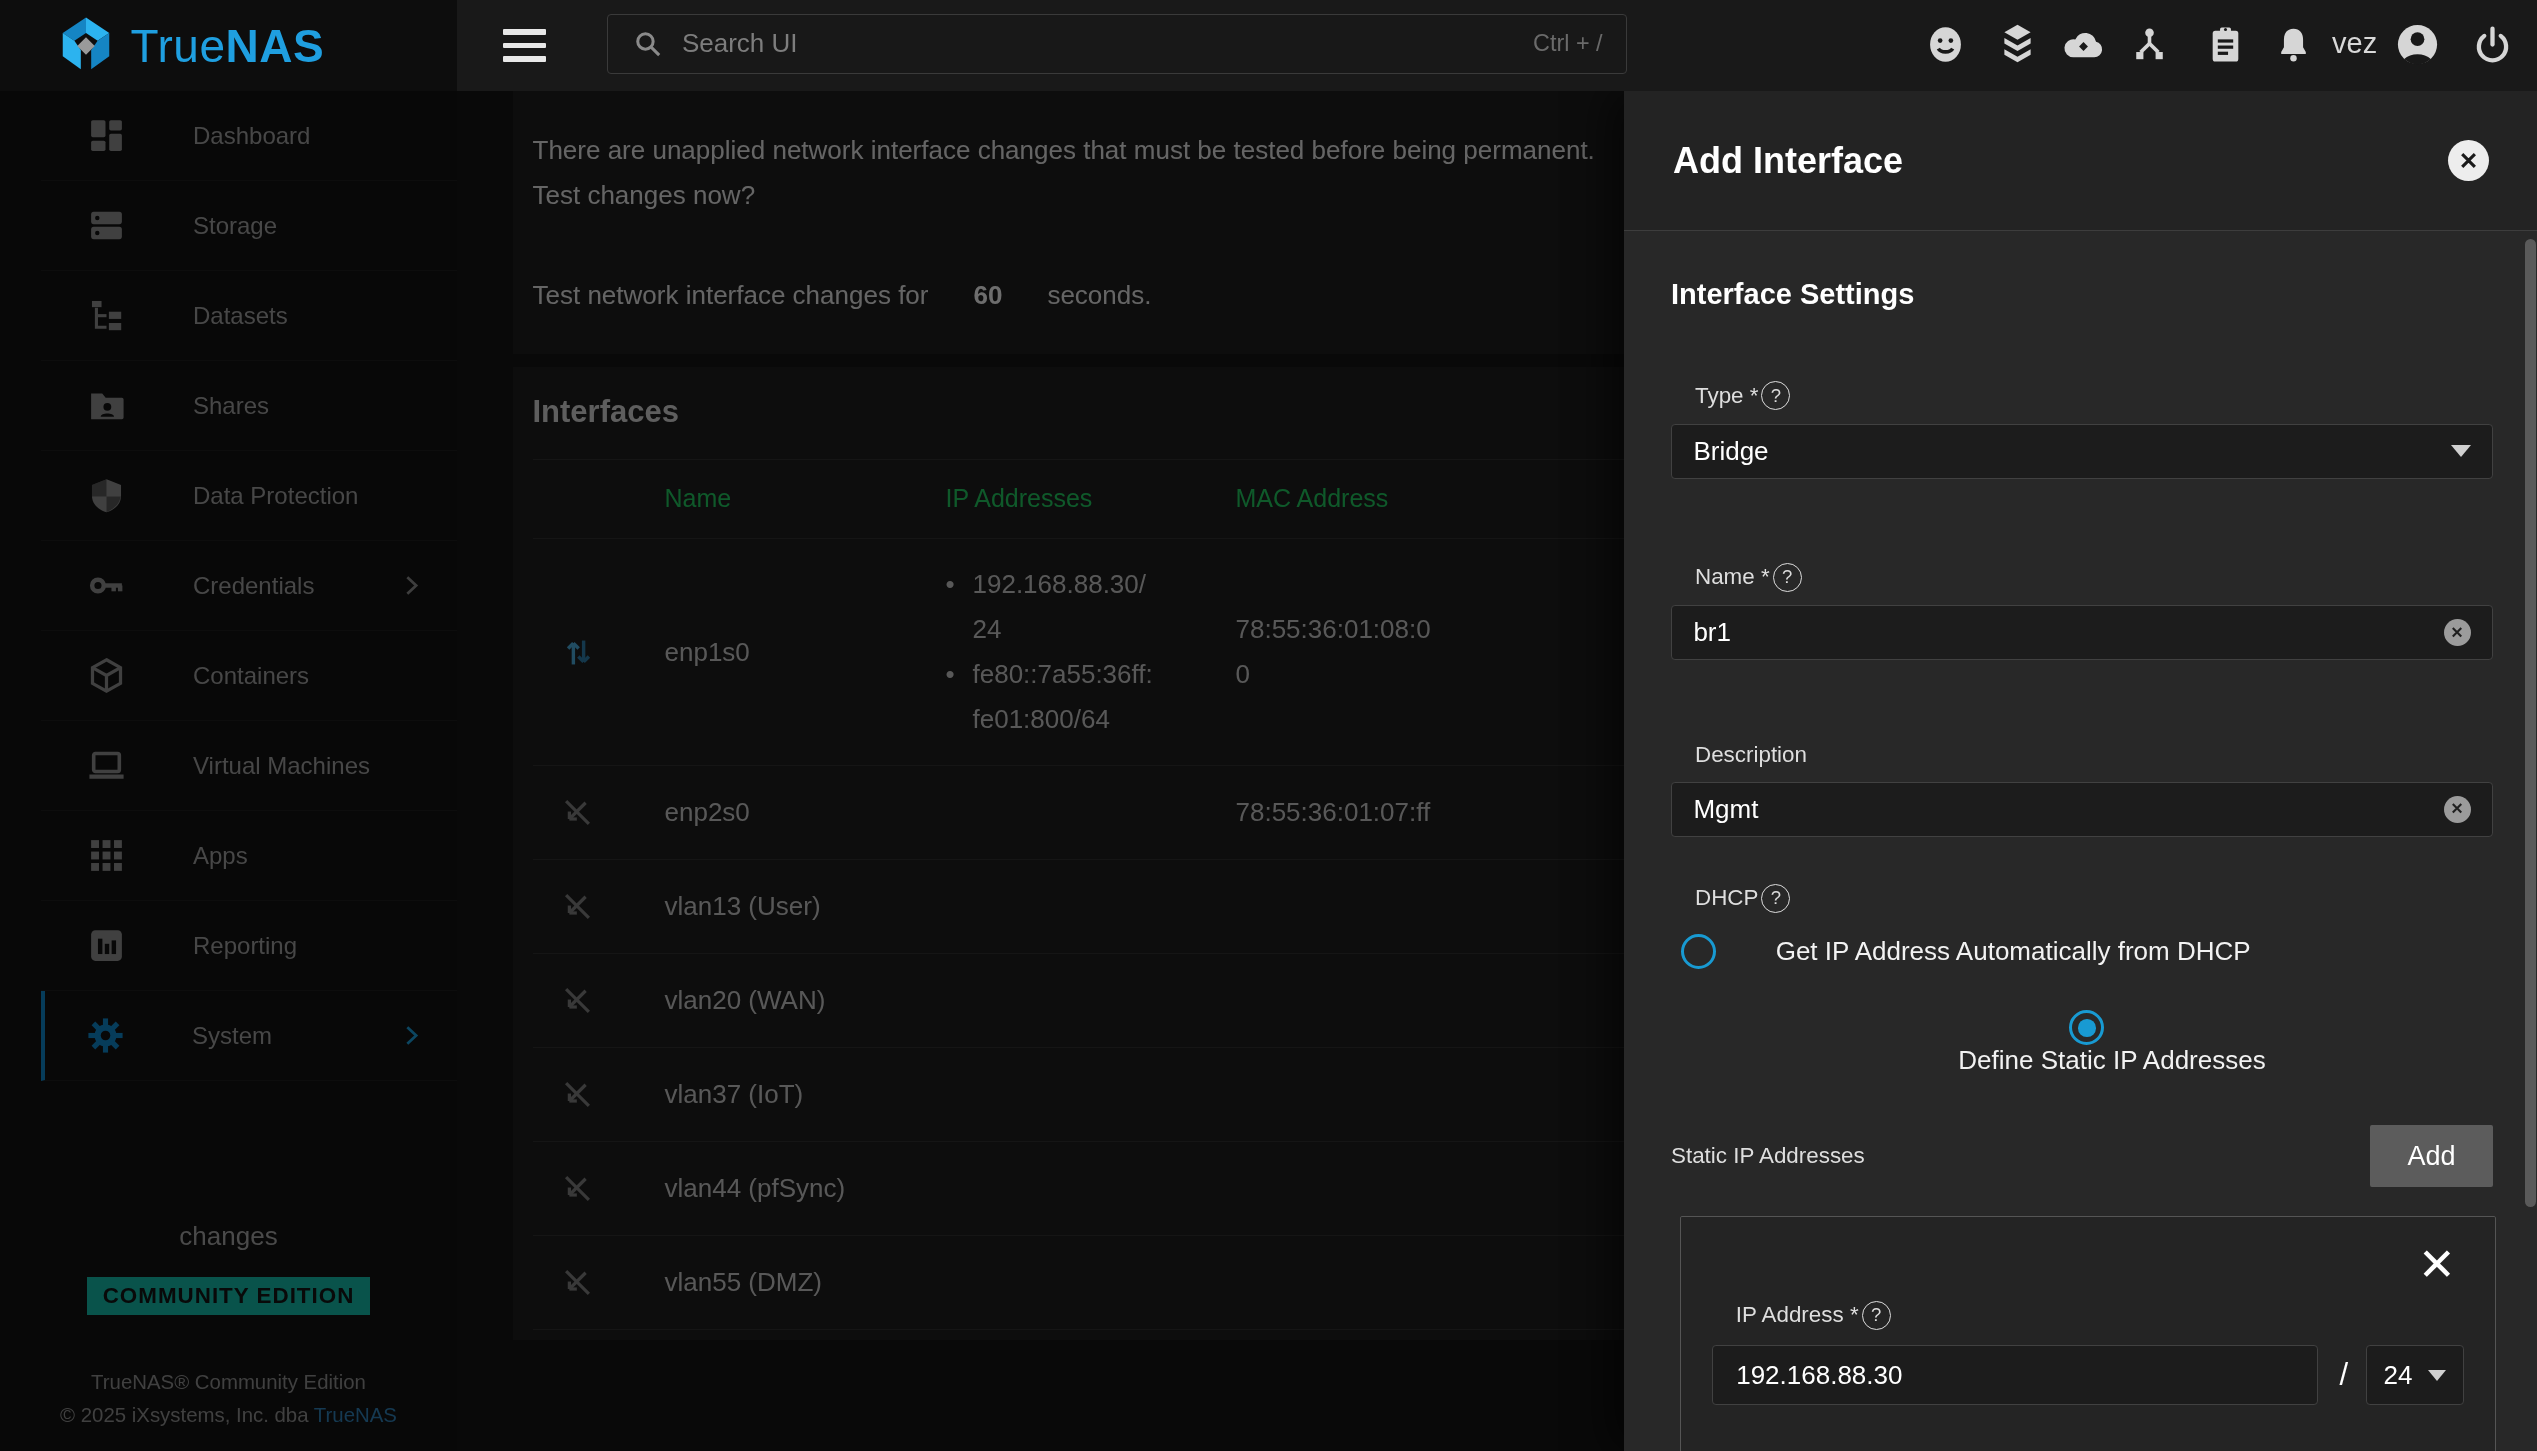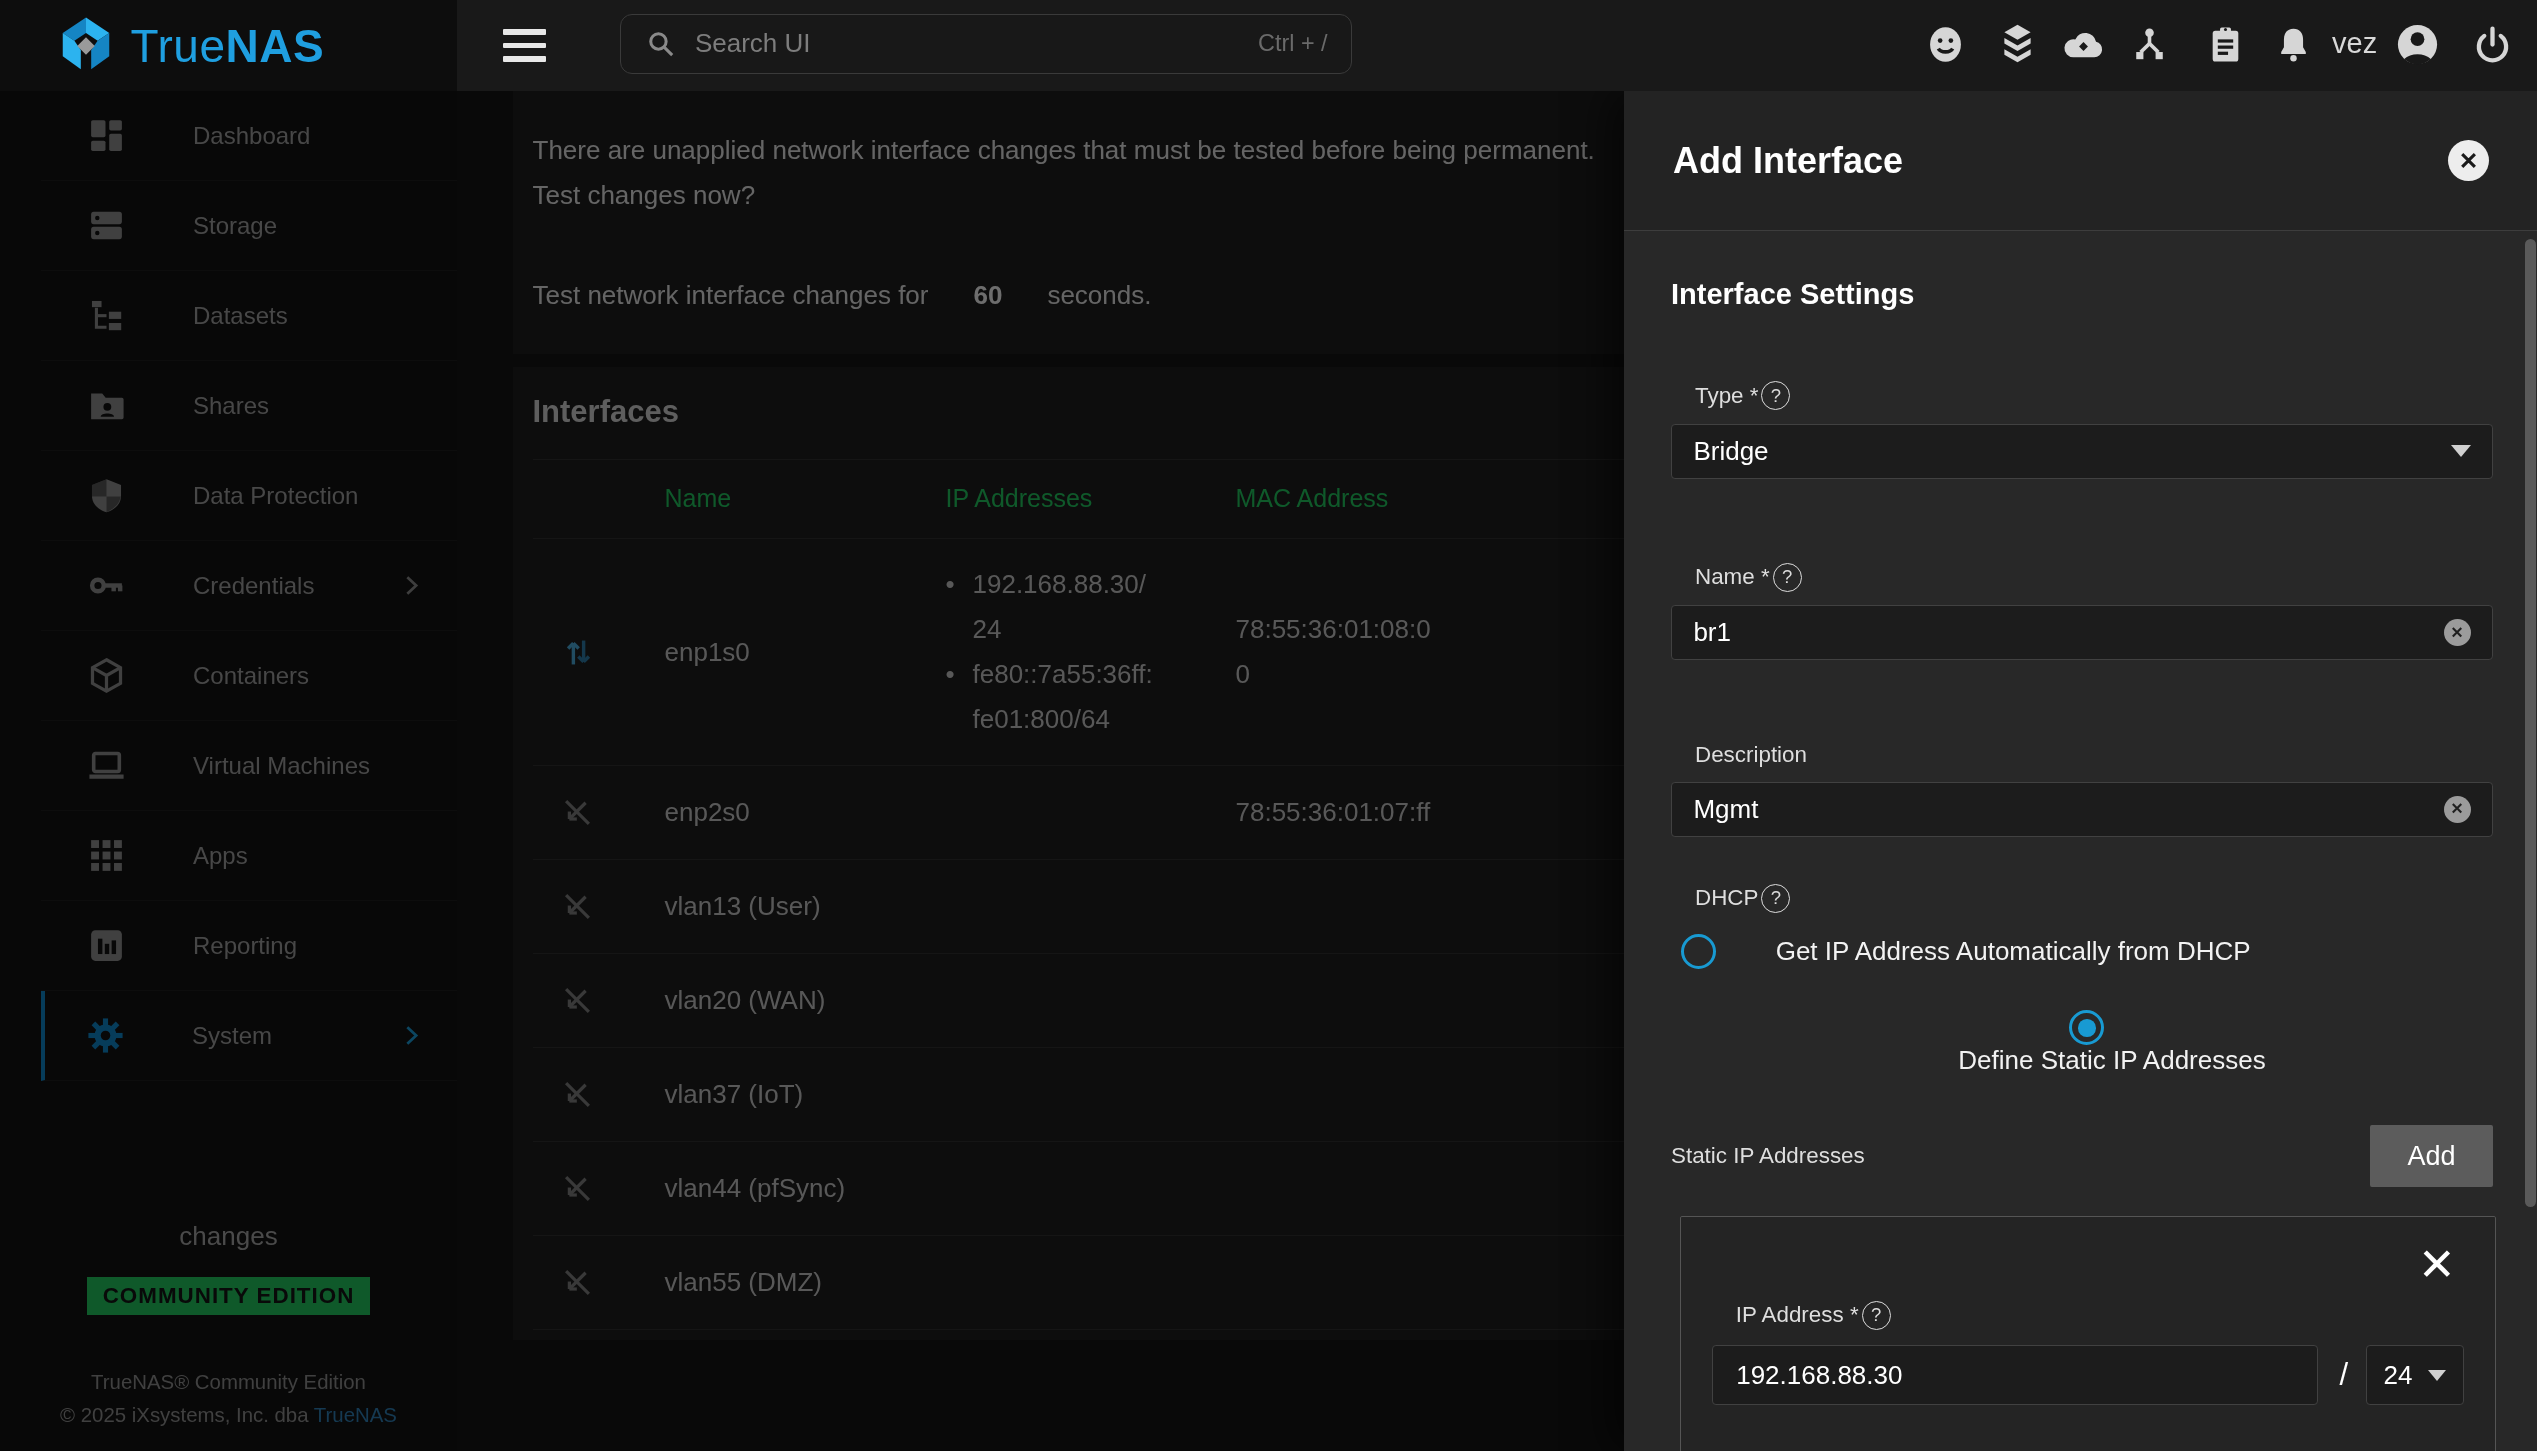--- a/index.html
+++ b/index.html
@@ -10,41 +10,41 @@
   
   .topbar { position:absolute; left:0; top:0; width:2538px; height:91px; background:#191919; z-index:70; }
   .topbar-left { position:absolute; left:0; top:0; width:457px; height:91px; background:#0d0d0d;
                  display:flex; align-items:center; padding-left:55px; }
   .logo { display:flex; align-items:center; gap:13.6px; cursor:pointer; }
   .logo-text { font-size:46px; color:#1f9fe0; letter-spacing:0.5px; }
   .logo-text b { font-weight:700; }
   .hamburger { position:absolute; left:503px; top:27px; width:45px; height:37px; display:flex;
                flex-direction:column; justify-content:space-between; padding:1.9px 0; cursor:pointer; }
   .hamburger span { display:block; width:43px; height:5.8px; background:#e8e8e8; border-radius:1px; }
-  .searchbox { position:absolute; left:620px; top:13.6px; width:732px; height:60px; background:#181818;
-               border:1px solid #3a3a3a; border-radius:12px; display:flex; align-items:center; padding:0 23.4px; }
+  .searchbox { position:absolute; left:607px; top:13.6px; width:1020px; height:60px; background:#181818;
+               border:1px solid #3a3a3a; border-radius:4px; display:flex; align-items:center; padding:0 23.4px; }
   .searchbox .ph { color:#7d7d7d; font-size:26px; margin-left:17.5px; flex:1; }
   .searchbox .hint { color:#6a6a6a; font-size:23.4px; }
   .topicon { position:absolute; top:21.4px; width:47px; height:47px; display:flex; align-items:center;
              justify-content:center; cursor:pointer; color:#d6d6d6; }
   .username { position:absolute; top:27px; left:2332px; color:#d8d8d8; font-size:29px; cursor:pointer; }
 
   
   .sidebar { position:absolute; left:0; top:91px; width:457px; height:1361px; background:#131313; z-index:10; }
   .nav-item { position:relative; height:90px; display:flex; align-items:center; padding-left:45px;
               border-bottom:1px solid rgba(255,255,255,0.045); cursor:pointer;margin-left:41px; }
   .nav-item .nico { width:41px; height:41px; color:#8f8f8f; flex:0 0 auto; }
   .nav-item .lbl { margin-left:66px; font-size:24px; color:#9e9e9e; }
   .nav-item .chev { position:absolute; right:33px; width:25px; height:25px; color:#8a8a8a; }
   .nav-item.active { border-left:4.9px solid #0f86c8; padding-left:40px; }
   .nav-item.active .nico { color:#0f86c8; }
   .nav-item.active .chev { color:#1b9cd8; }
   .side-footer { position:absolute; left:0; bottom:0; width:457px; text-align:center; padding-bottom:25px; }
   .hostname { font-size:26px; color:#a5a5a5; margin-bottom:25px; }
-  .badge { display:inline-block; background:#22c55e; color:#141414; font-weight:bold; font-size:22.4px;
+  .badge { display:inline-block; background:#14b8a6; color:#141414; font-weight:bold; font-size:22.4px;
            letter-spacing:1px; padding:5.8px 15.6px; margin-bottom:47px; }
   .foot-line { font-size:20.4px; color:#8f8f8f; margin-top:9.7px; }
   .foot-line a { color:#2f7fb5; text-decoration:none; }
 
   
   .content { position:absolute; left:457px; top:91px; width:2080px; height:1361px; background:#161616;
              padding-left:56px; z-index:10; }
   .warn-card { background:#1d1d1d; padding:37px 0 43px 19.5px; }
   .warn-line { font-size:26px; color:#e0e0e0; white-space:nowrap; line-height:45px; }
   .test-line { margin-top:62px; font-size:26px; color:#e0e0e0; display:flex; align-items:baseline; }

